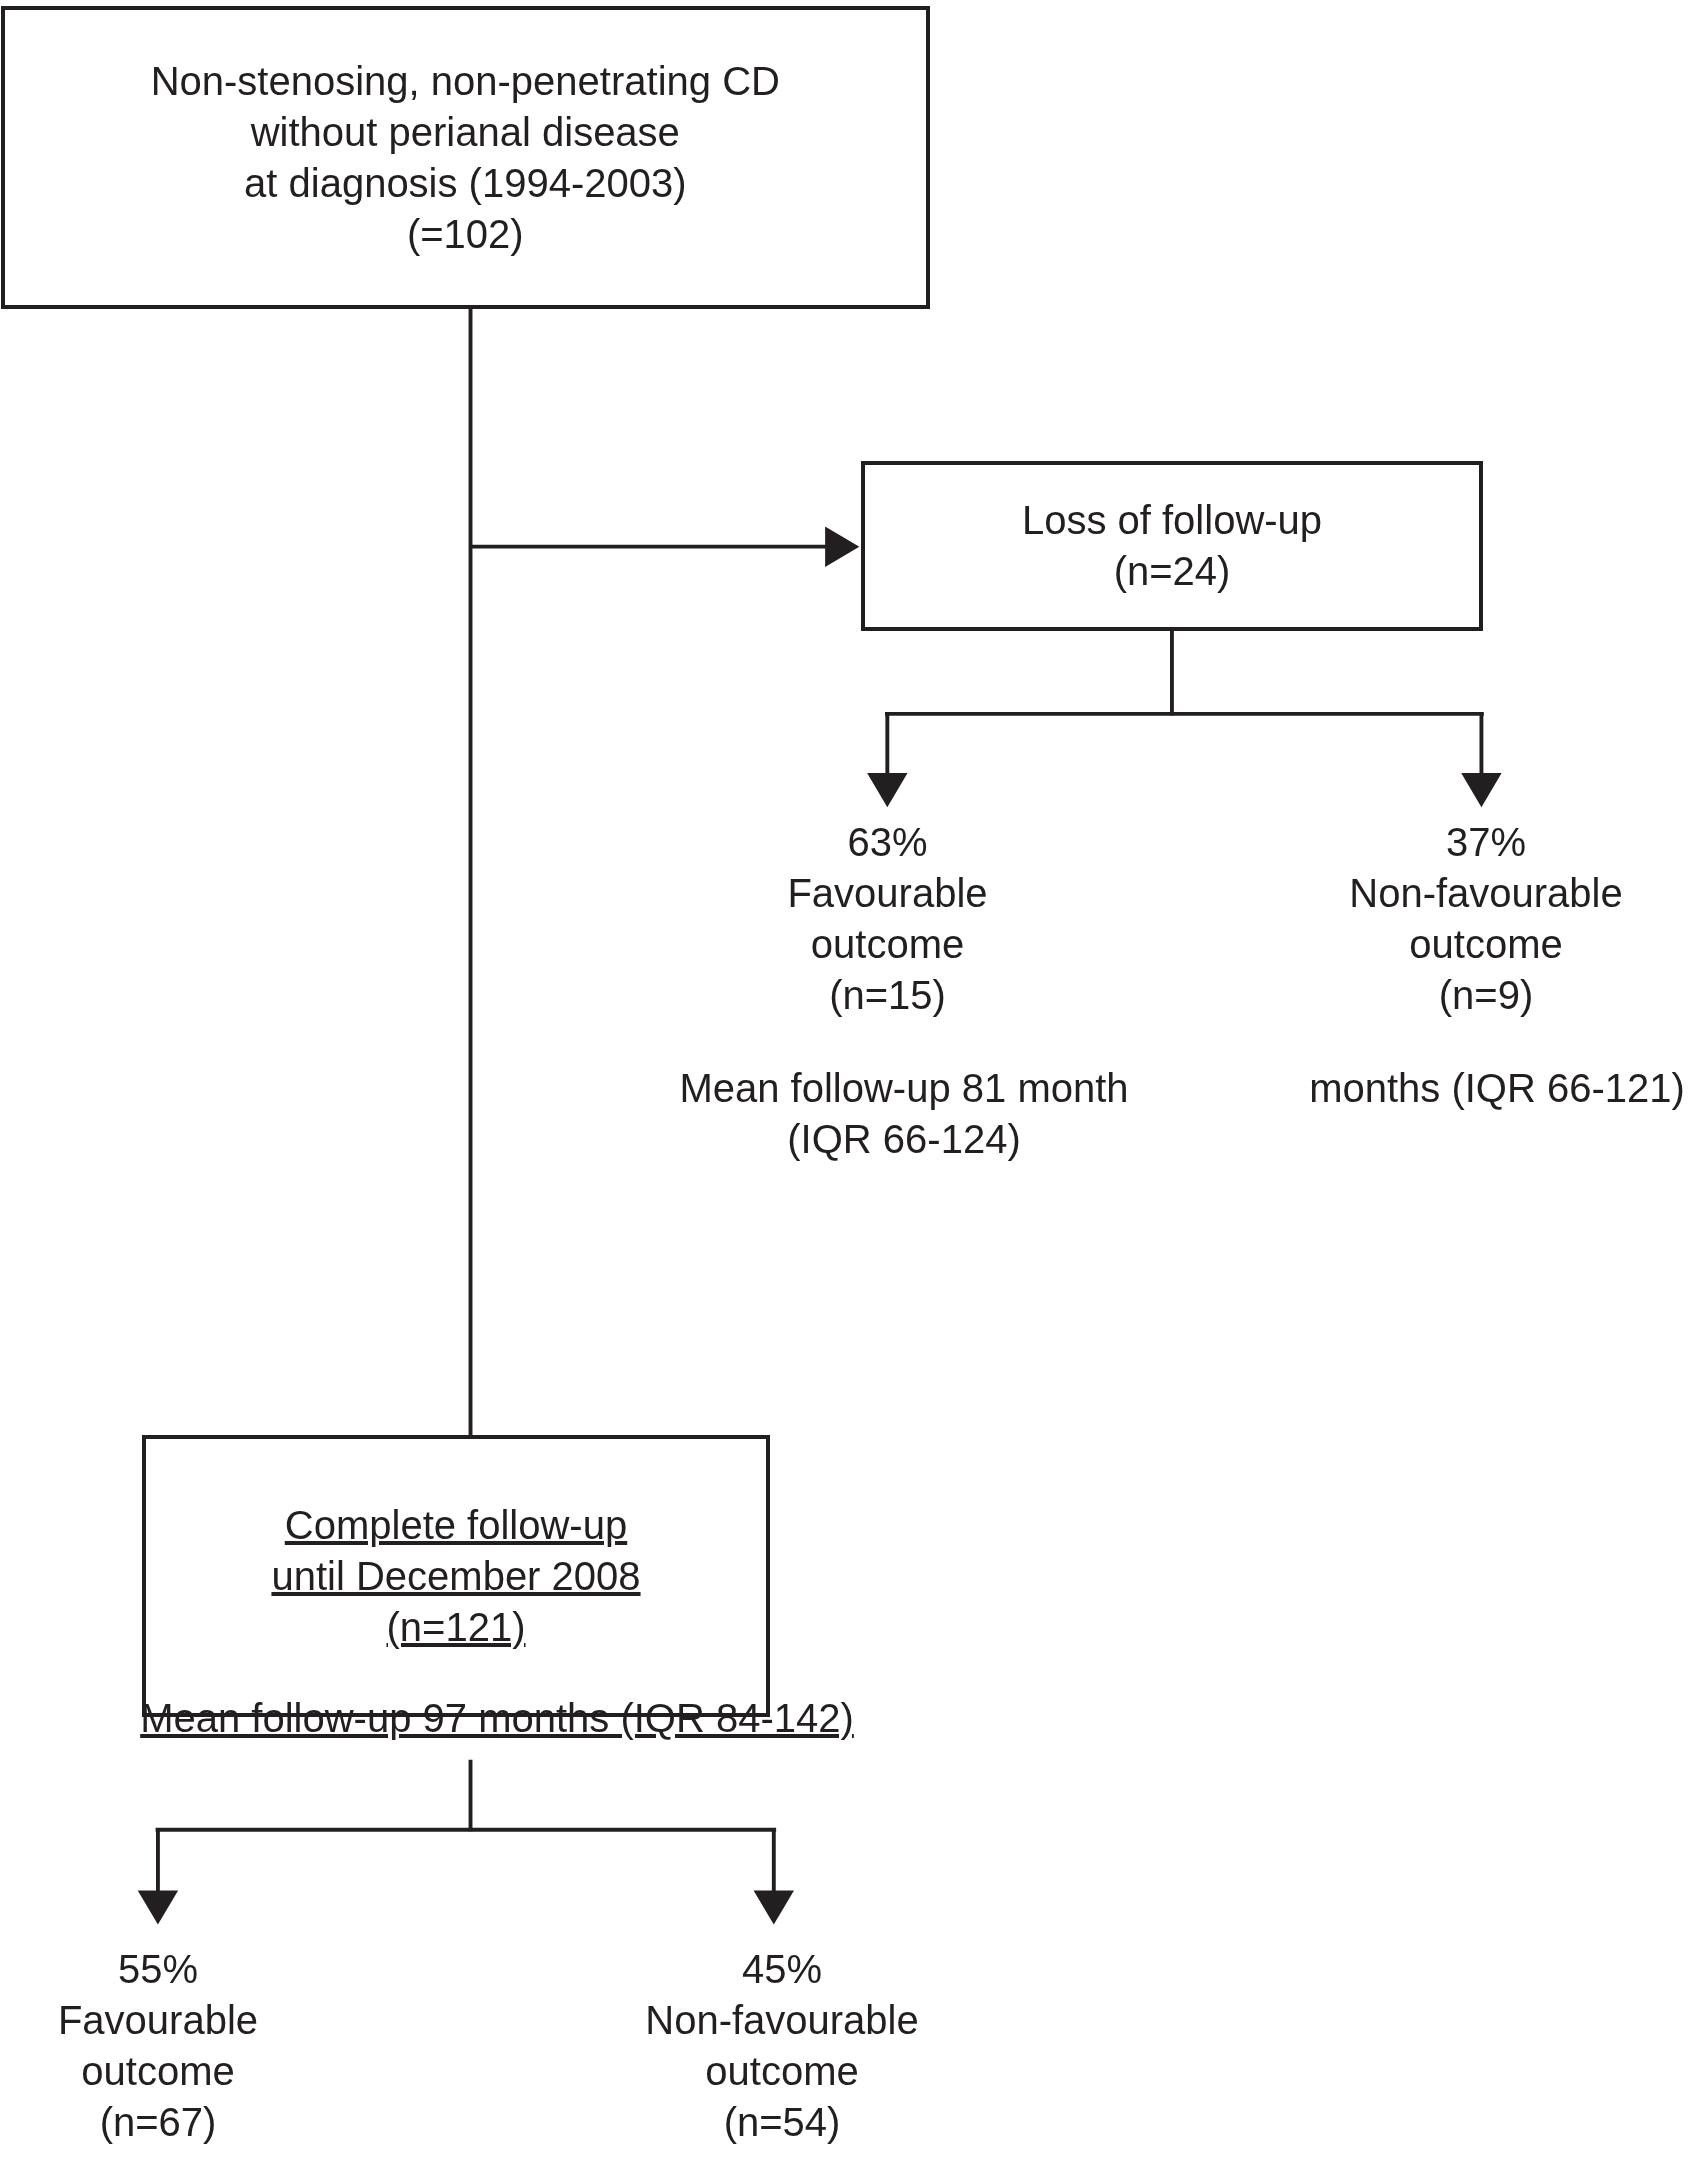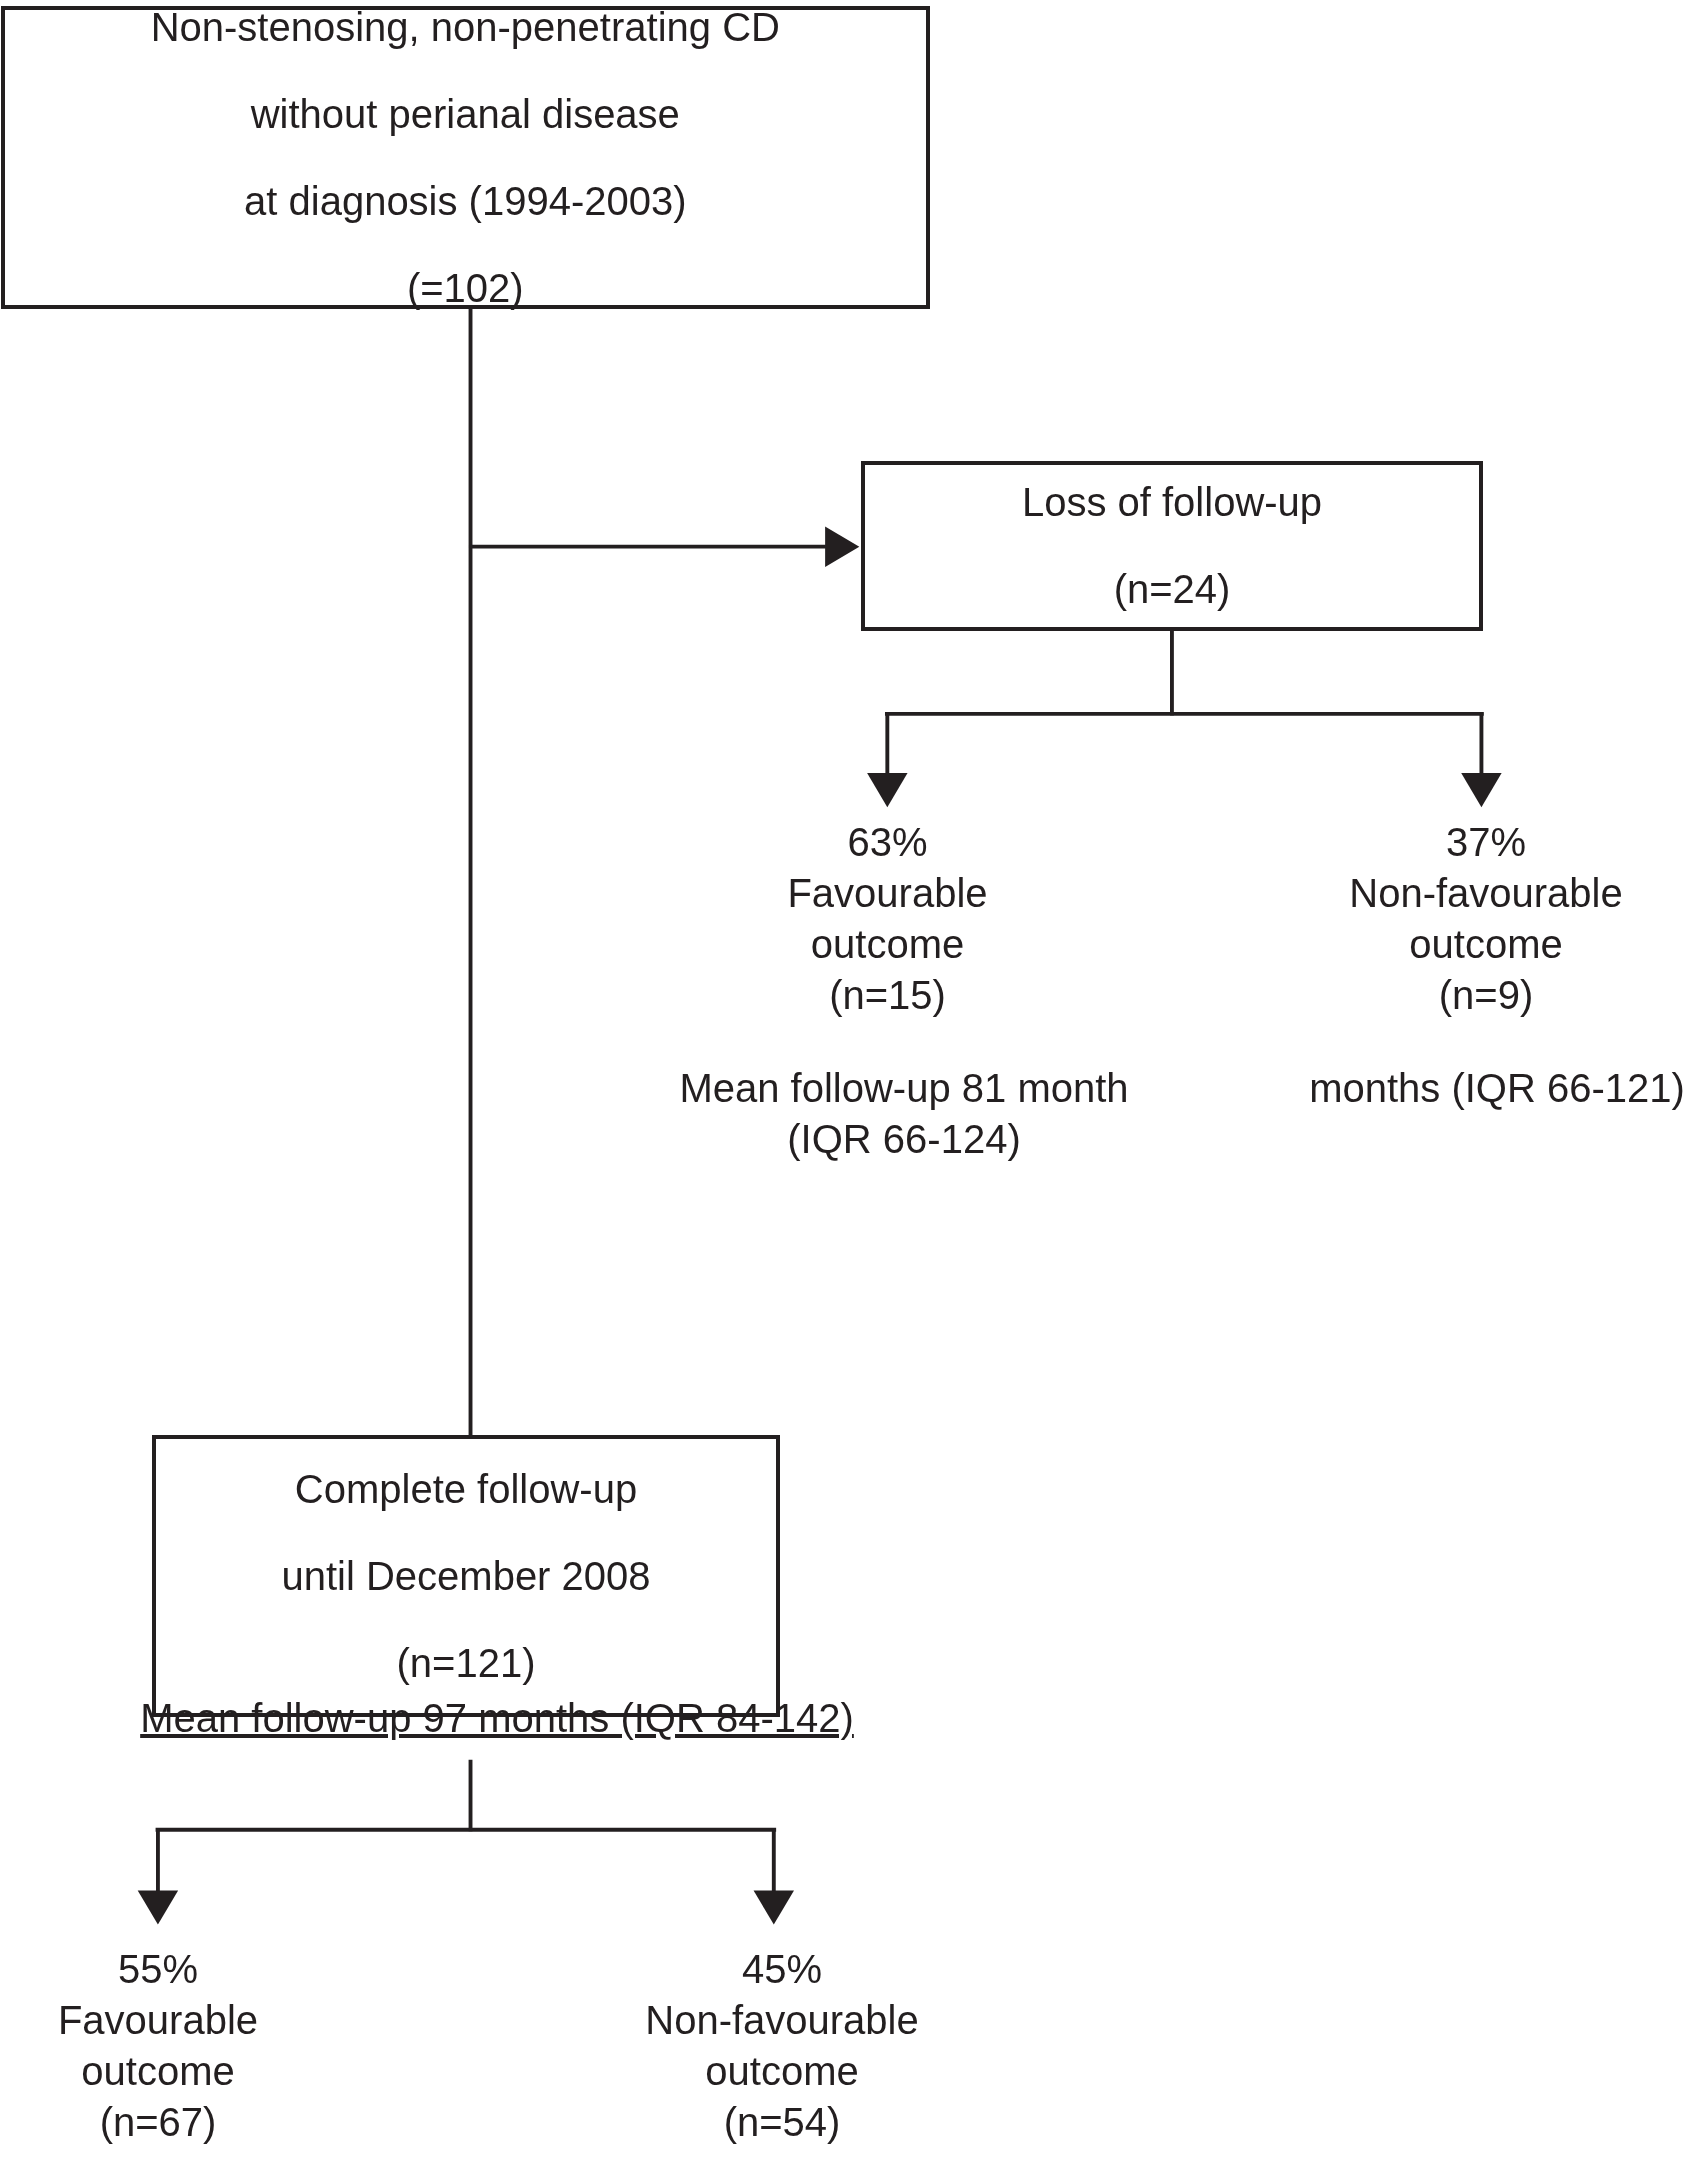--- a/index.html
+++ b/index.html
@@ -14,32 +14,31 @@
   .connectors{position:absolute;left:0;top:0;width:1700px;height:2161px;}
   .connectors line{stroke:var(--ink,#231f20);stroke-width:5;}
   .connectors polygon{fill:var(--ink,#231f20);}
   .box{
     position:absolute;
     border:4.7px solid var(--ink,#231f20);
     background:#ffffff;
     display:flex;flex-direction:column;justify-content:center;align-items:center;
     box-sizing:border-box;
     text-align:center;
-    gap:36px;
   }
   .tblock{
     position:absolute;
     display:flex;flex-direction:column;align-items:center;justify-content:flex-start;
     text-align:right;
   }
   .ln{font-size:40px;line-height:51px;white-space:nowrap;}
   
   .top-box{left:0.8px;top:6.2px;width:929px;height:303px;}
   .loss-box{left:861px;top:461px;width:622px;height:170px;}
-  .complete-box{left:152px;top:1435px;width:628px;height:282px;}
+  .complete-box{left:142px;top:1435px;width:628px;height:282px;text-decoration:underline;}
   
   .blk-63{left:693px;top:817px;width:389px;}
   .blk-mean81{left:632px;top:1063px;width:544px;}
   .blk-37{left:1268px;top:817px;width:436px;}
   .blk-mean80{left:1279px;top:1063px;width:436px;}
   .blk-mean97{left:108px;top:1693px;width:778px;text-decoration:underline;}
   .blk-55{left:0px;top:1944px;width:316px;}
   .blk-45{left:564px;top:1944px;width:436px;}
 </style>
 </head>

